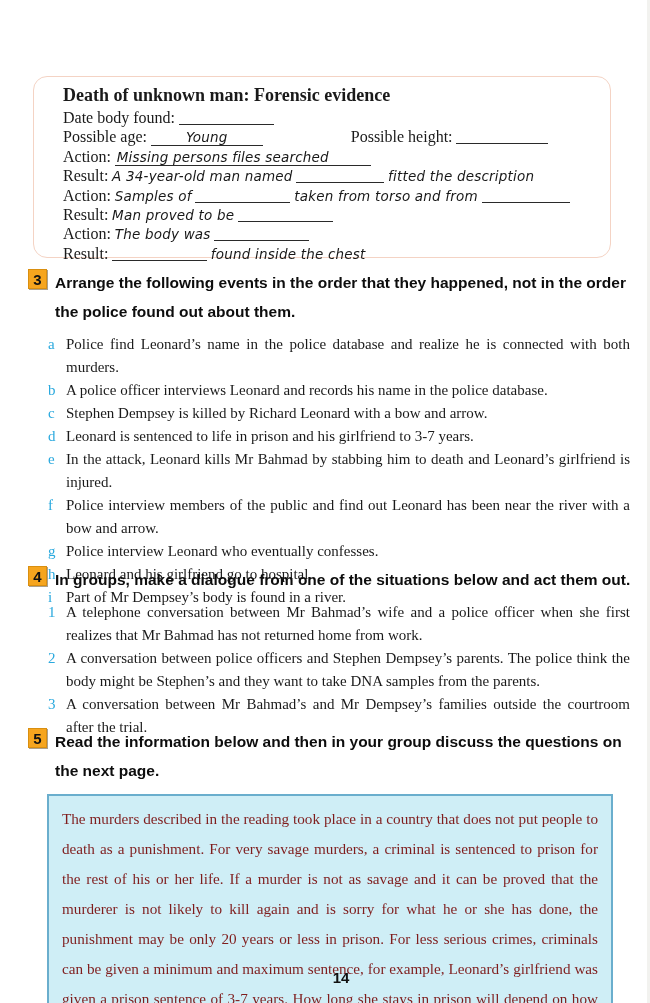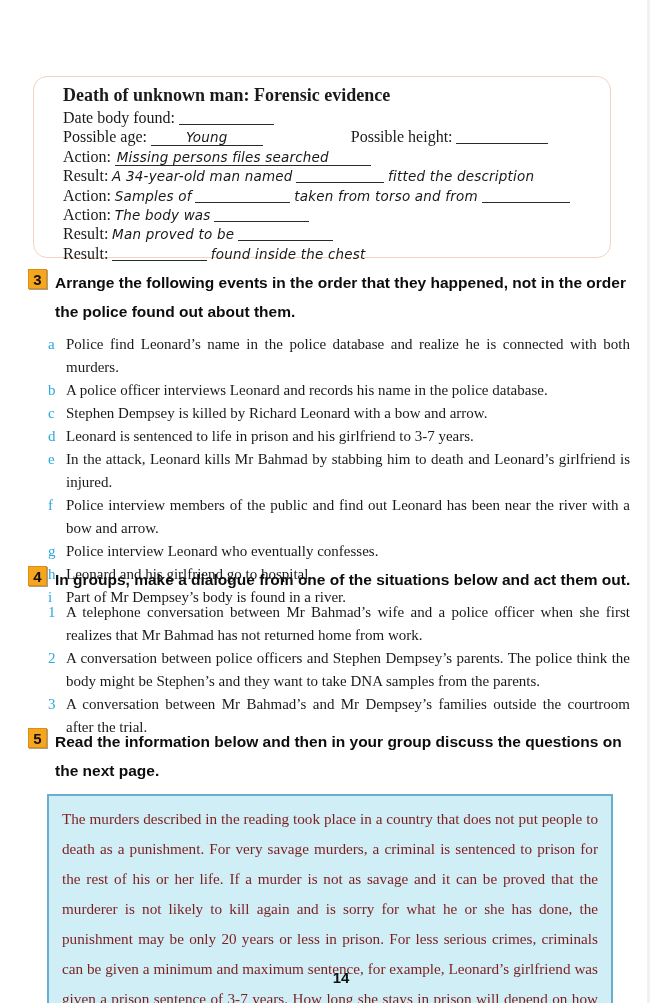--- a/index.html
+++ b/index.html
@@ -126,28 +126,28 @@
 
     <div class="f-line">
       <span class="f-label">Action:</span>
       <span class="hand">Samples of</span>
       <span class="blank b95"></span>
       <span class="hand">taken from torso and from</span>
       <span class="blank b88"></span>
     </div>
 
     <div class="f-line">
+      <span class="f-label">Result:</span>
+      <span class="hand">Man proved to be</span>
+      <span class="blank b95"></span>
+    </div>
+
+    <div class="f-line">
       <span class="f-label">Action:</span>
       <span class="hand">The body was</span>
-      <span class="blank b95"></span>
-    </div>
-
-    <div class="f-line">
-      <span class="f-label">Result:</span>
-      <span class="hand">Man proved to be</span>
       <span class="blank b95"></span>
     </div>
 
     <div class="f-line">
       <span class="f-label">Result:</span>
       <span class="blank b95"></span>
       <span class="hand">found inside the chest</span>
     </div>
   </div>
 

